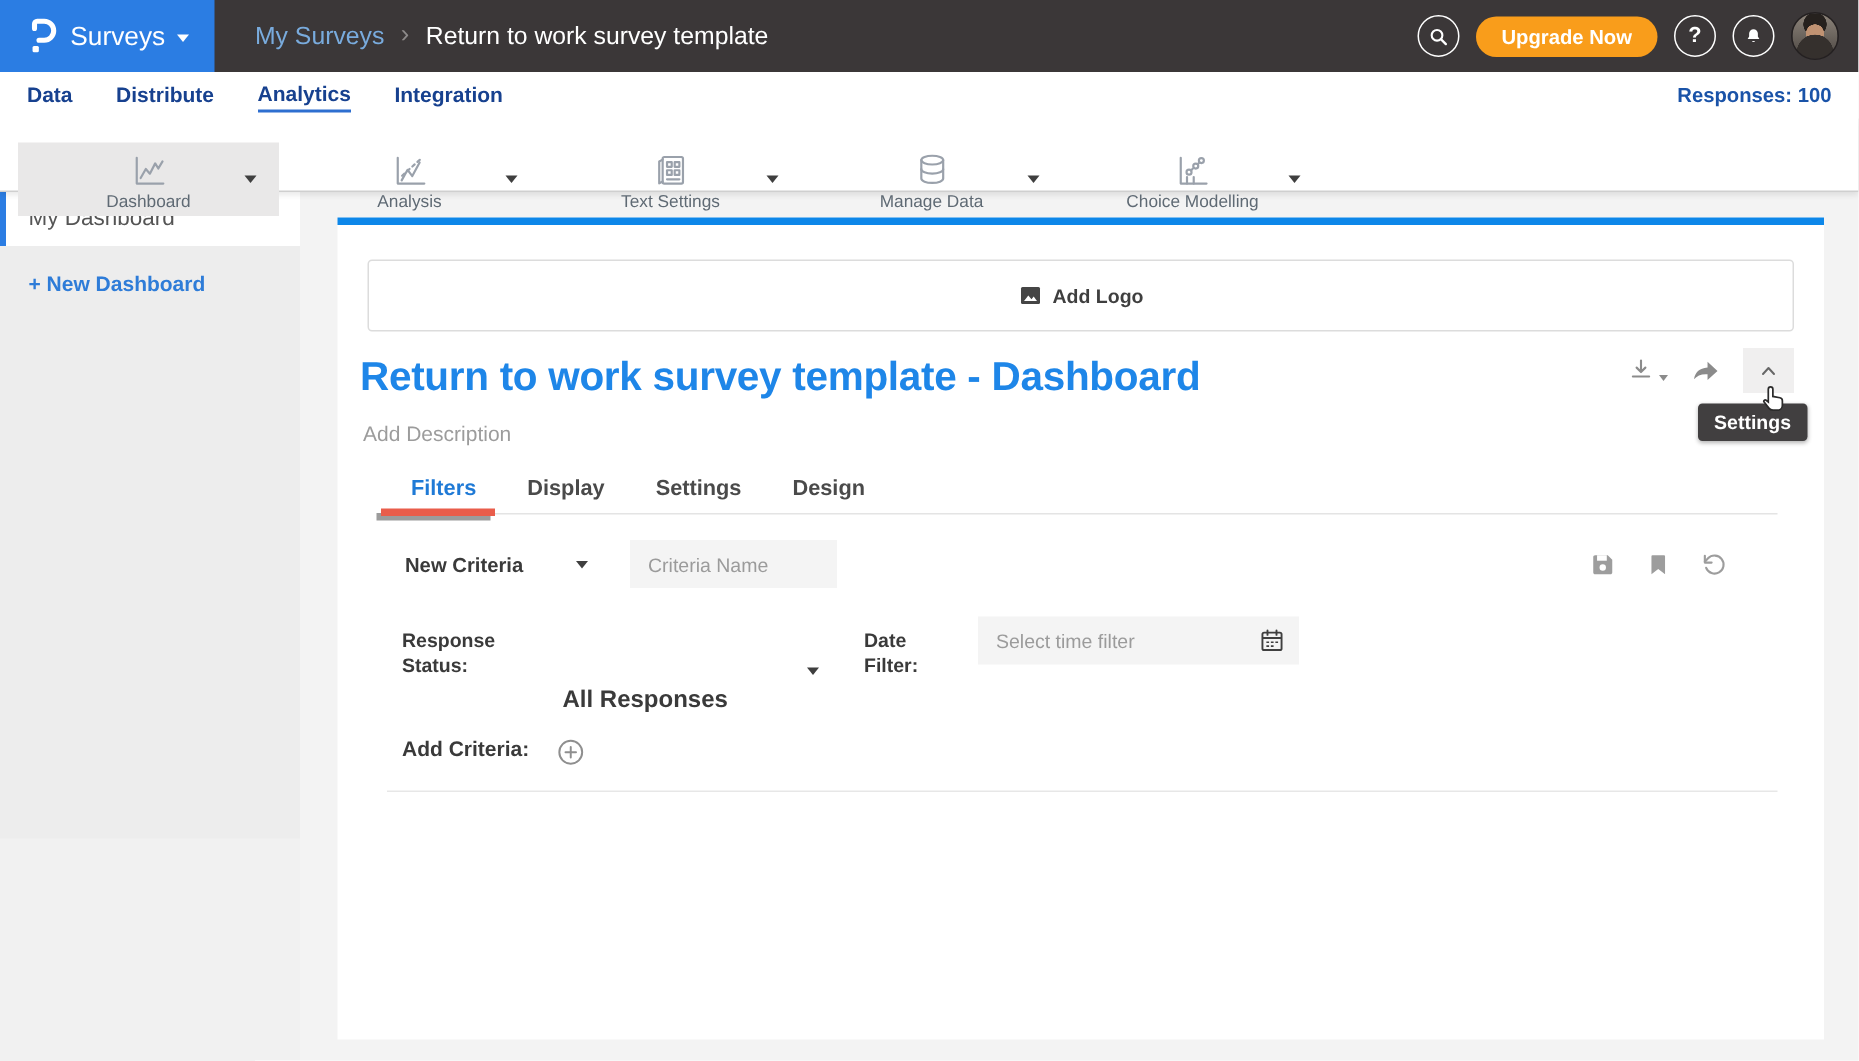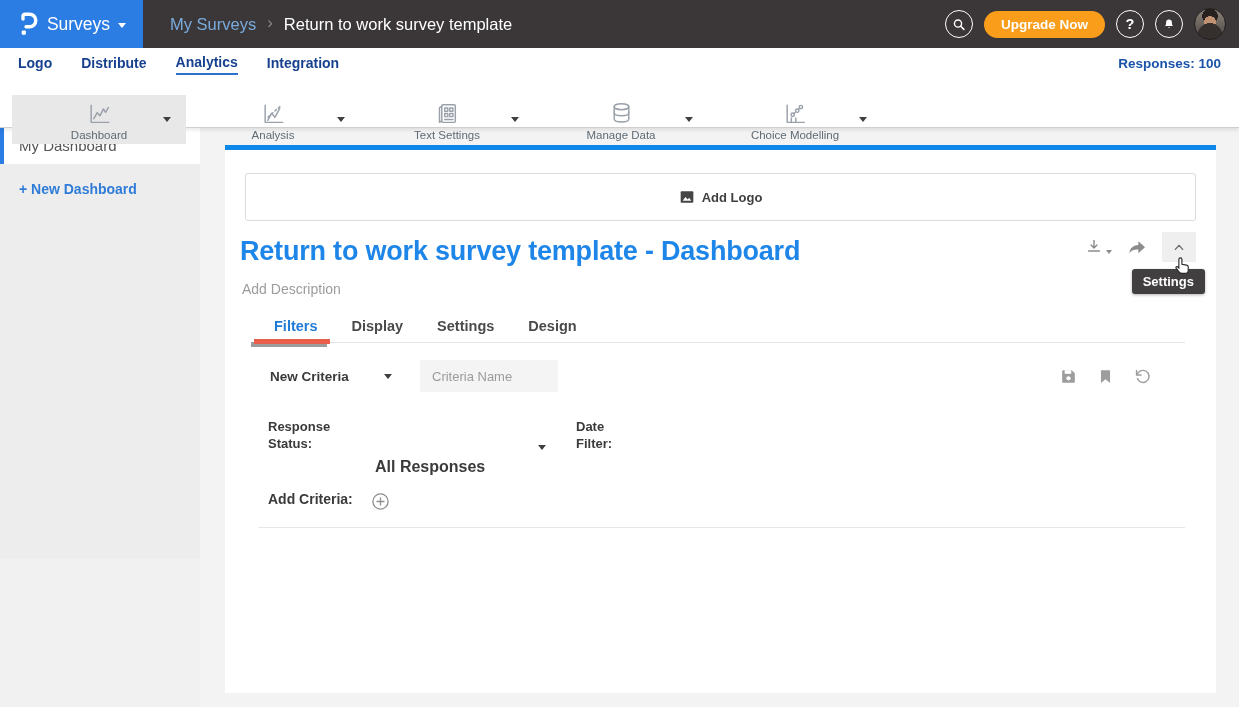--- a/index.html
+++ b/index.html
@@ -146,21 +146,21 @@
       <svg width="16" height="16" viewBox="0 0 24 24">
         <path d="M12 4.2a5 5 0 0 1 5 5v3.4l1.7 2.8H5.3L7 12.6V9.2a5 5 0 0 1 5-5z" fill="#fff"></path>
         <path d="M10.2 17.6a1.9 1.9 0 0 0 3.6 0z" fill="#fff"></path>
       </svg>
     </button>
     <div class="avatar"></div>
   </div>
 </header>
 
 <nav class="subnav">
-  <a>Logo</a>
+  <a>Data</a>
   <a>Distribute</a>
   <a class="active">Analytics</a>
   <a>Integration</a>
   <span class="responses">Responses: 100</span>
 </nav>
 
 <div class="toolbar">
   <div class="tool-group first selected">
     <div class="tool-center">
       <svg width="25" height="25" viewBox="0 0 24 24">
@@ -317,20 +317,29 @@
       <div class="field-label fl-rs">
         <span>Response Status:</span>
       </div>
       <div class="fake-select2">
         <span class="sel-label">All Responses</span>
         <span class="caret"></span>
       </div>
       <div class="field-label fl-df">
         <span>Date Filter:</span>
       </div>
+      <div class="date-wrap">
+        <input class="txt-input date-input" type="text" placeholder="Select time filter" style="">
+        <svg class="cal-icon" width="18" height="18" viewBox="0 0 24 24">
+          <rect x="3.5" y="5" width="17" height="15.5" rx="1.5" fill="none" stroke="#3f3f3f" stroke-width="1.7"></rect>
+          <path d="M3.5 9.8h17" stroke="#3f3f3f" stroke-width="1.7"></path>
+          <path d="M8 3v4M16 3v4" stroke="#3f3f3f" stroke-width="1.7" stroke-linecap="round"></path>
+          <path d="M7 13.5h2.4M11 13.5h2.4M15 13.5h2.4M7 17h2.4M11 17h2.4" stroke="#3f3f3f" stroke-width="1.4"></path>
+        </svg>
+      </div>
     </div>
 
     <div class="add-criteria">
       <span class="ac-label">Add Criteria:</span>
       <span class="plus-btn">
         <svg width="21" height="21" viewBox="0 0 24 24">
           <circle cx="12" cy="12" r="8.7" fill="none" stroke="#8f8f8f" stroke-width="1.5"></circle>
           <path d="M12 8v8M8 12h8" stroke="#8f8f8f" stroke-width="1.5" stroke-linecap="round"></path>
         </svg>
       </span>

